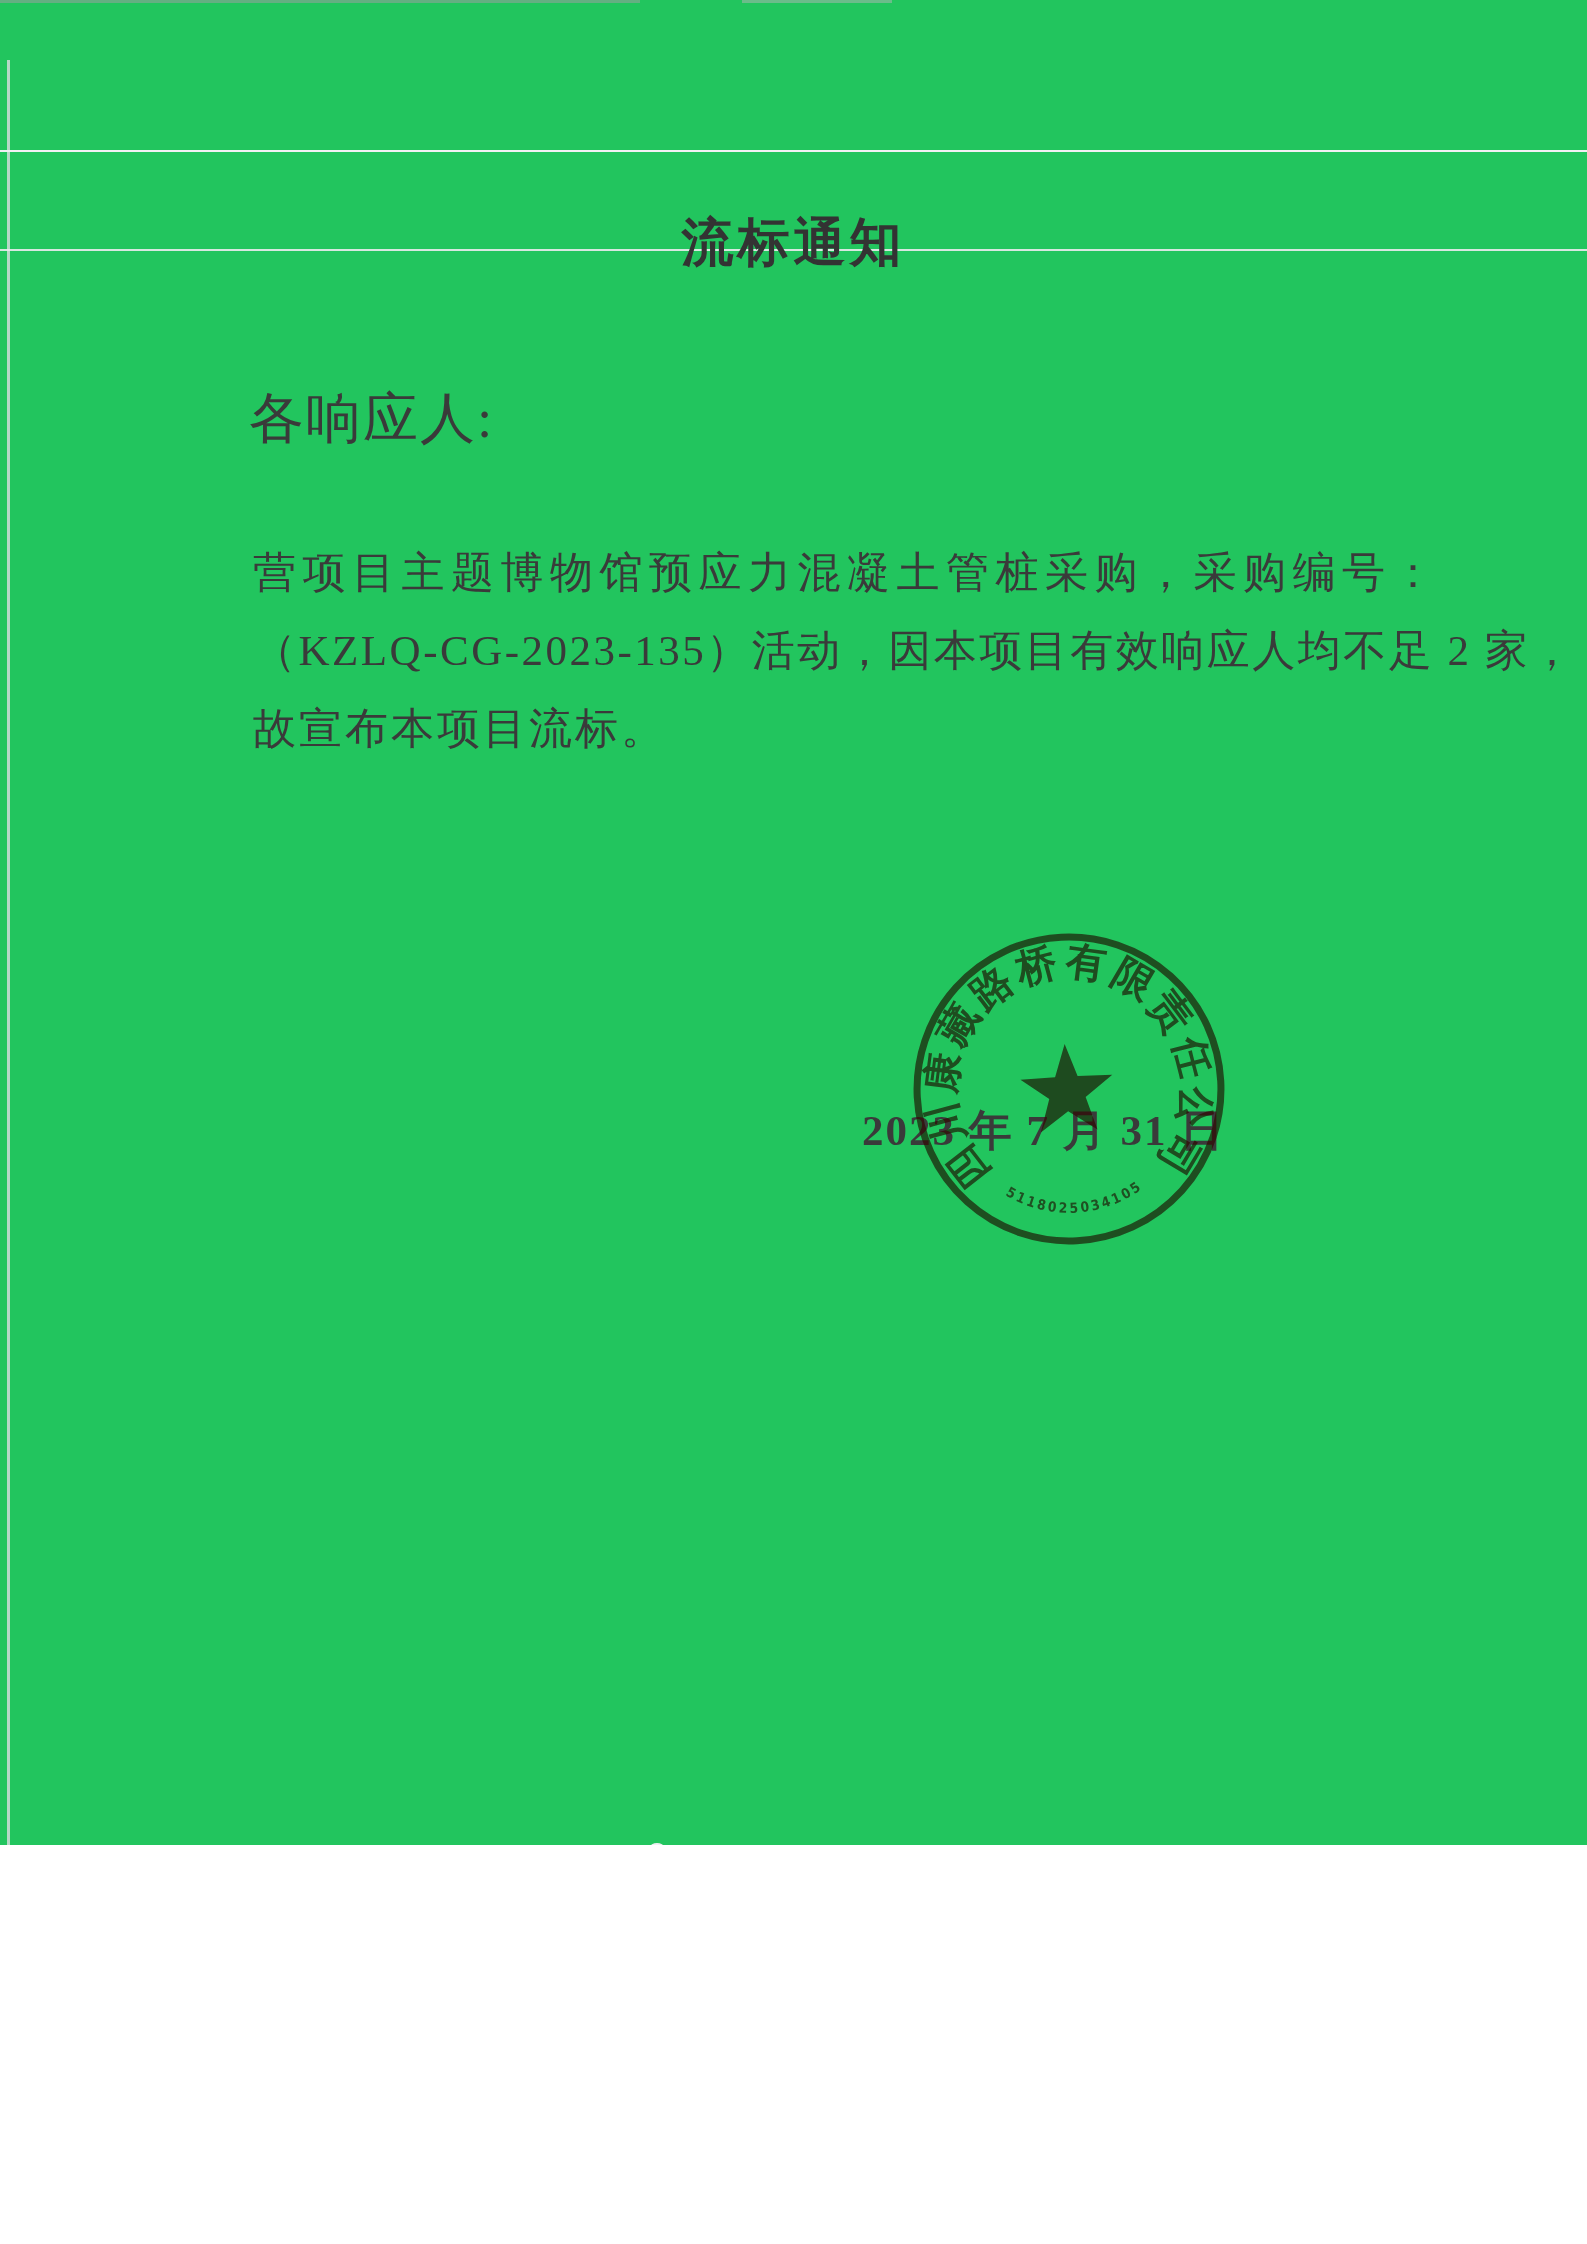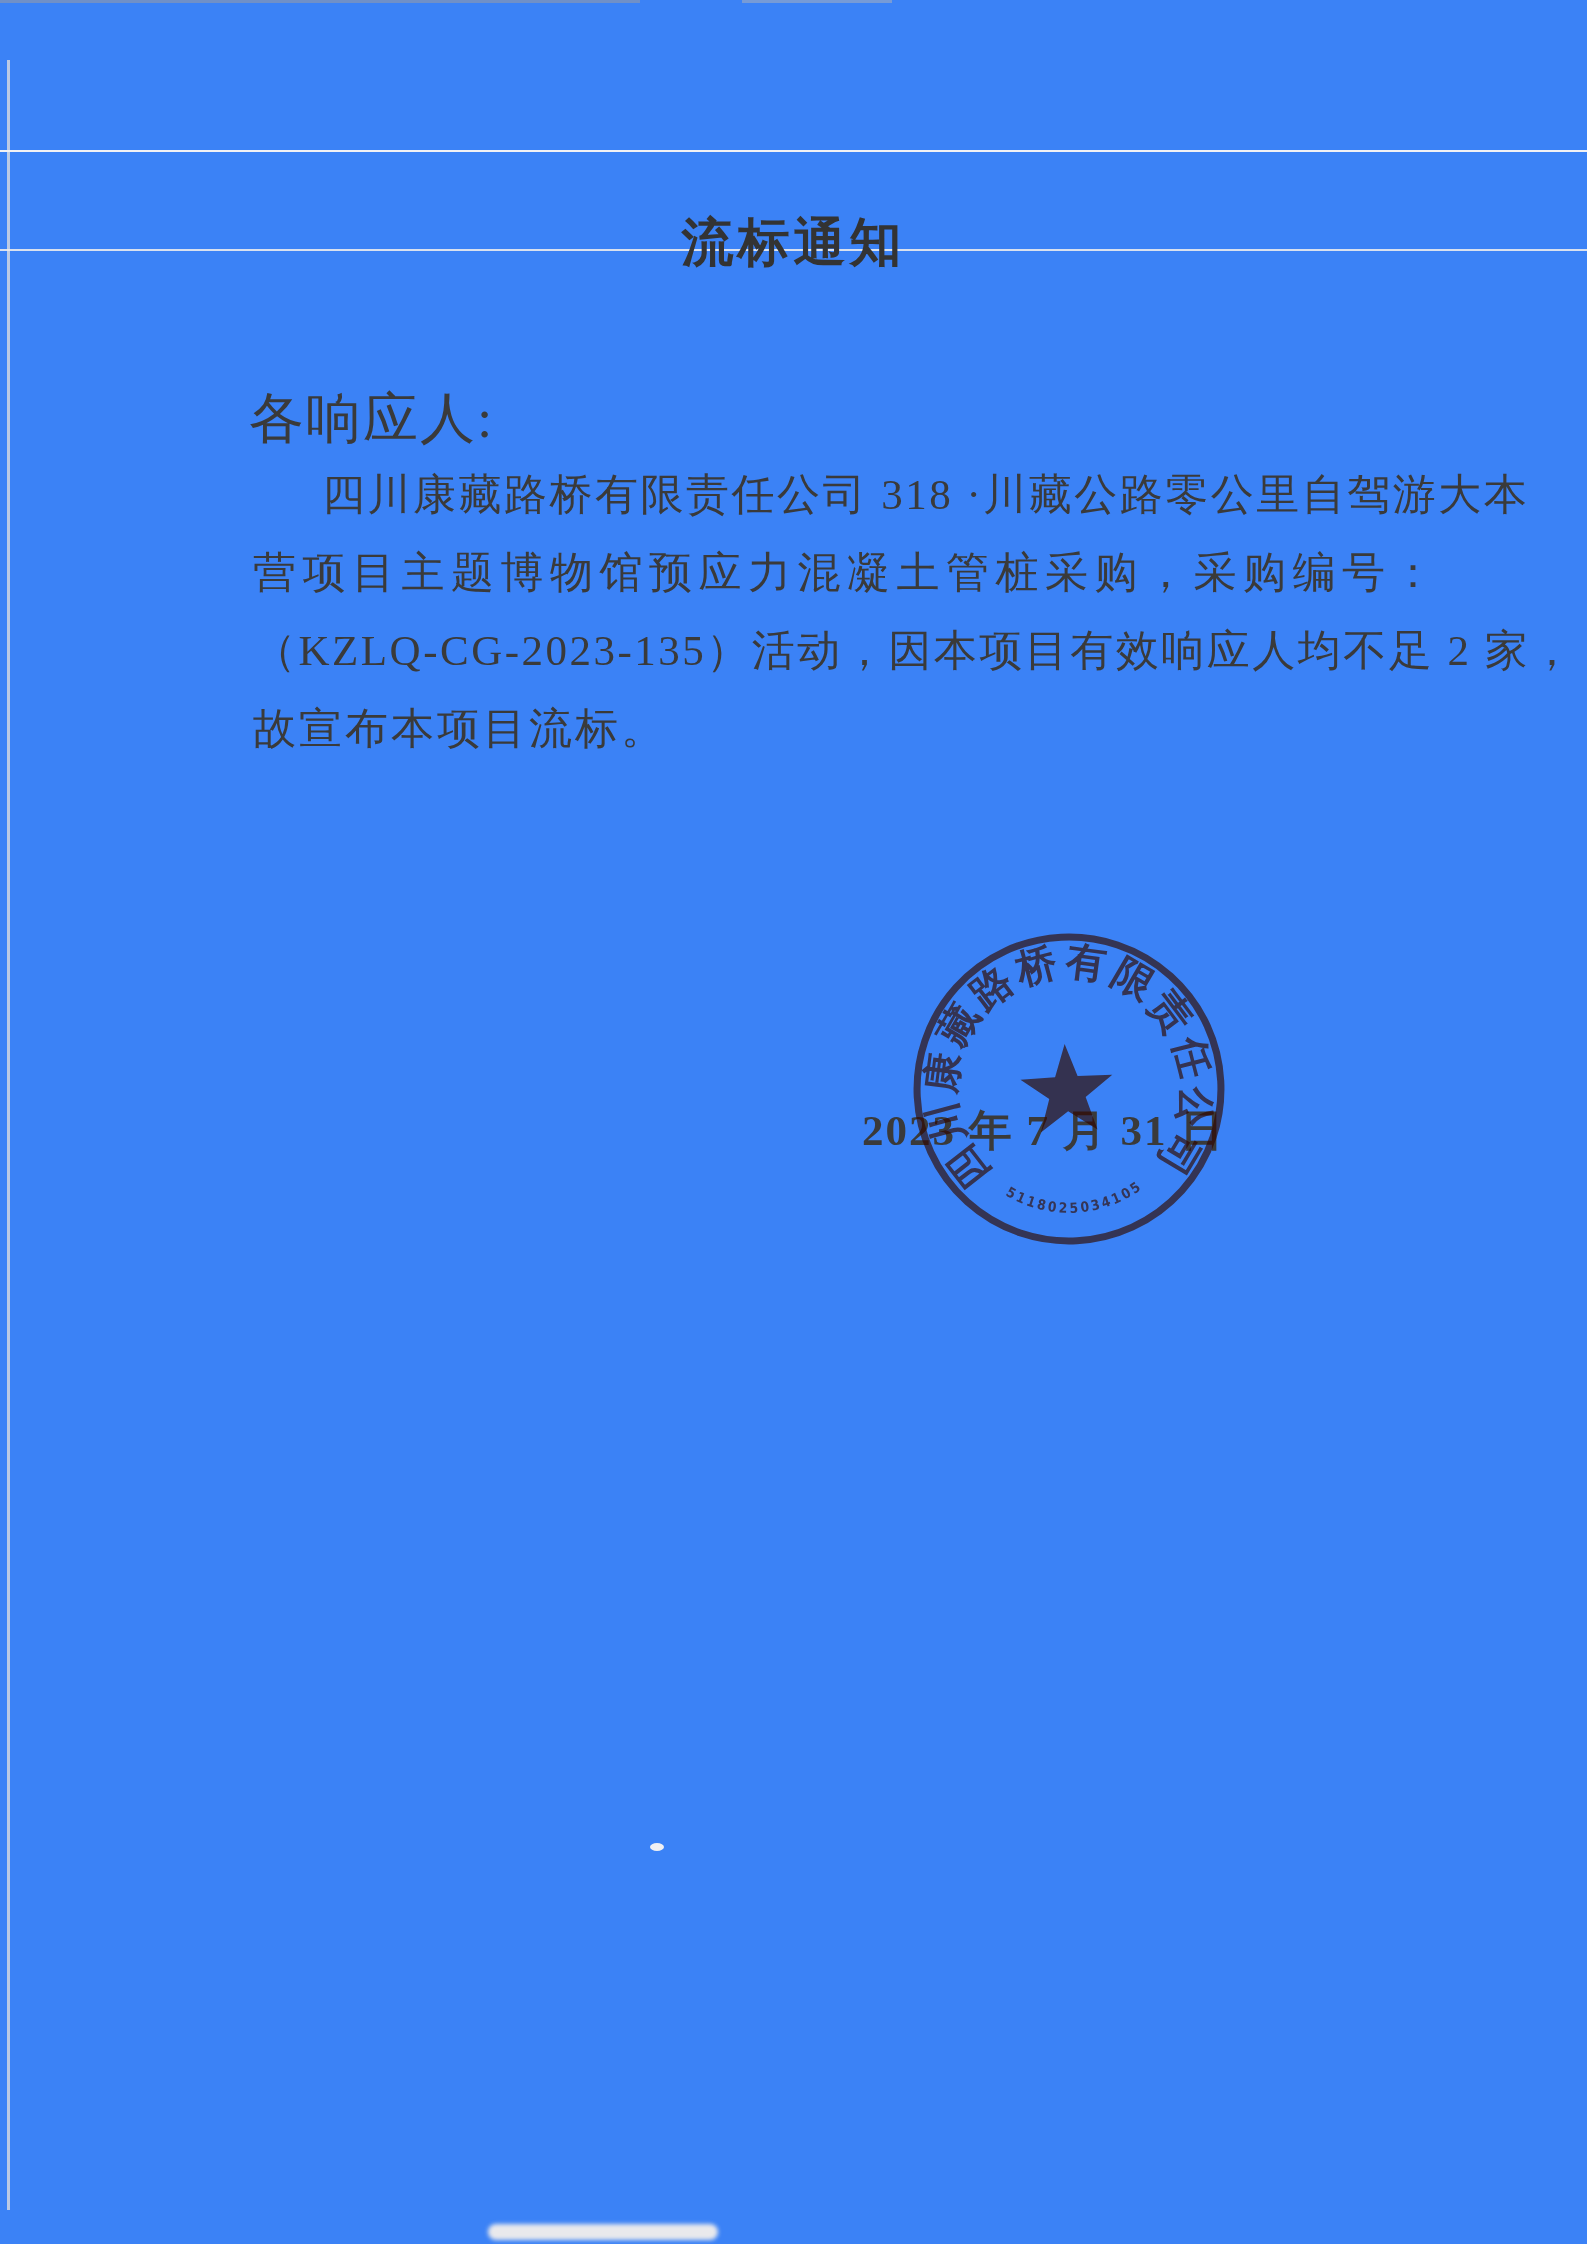--- a/index.html
+++ b/index.html
@@ -4,22 +4,22 @@
 <style>
   * { margin: 0; padding: 0; box-sizing: border-box; }
   html, body { width: 1587px; height: 2244px; }
   body {
     font-family: "Liberation Serif", "DejaVu Serif", serif;
     background: #ffffff;
   }
   .page {
     position: relative;
     width: 1587px;
-    height: 2244px;
-    background: #3b82f6;
+    height: 1845px;
+    background: #22c55e;
     overflow: hidden;
     color: #3a3a3a;
   }
   
   .scan-top-line {
     position: absolute; top: 0; left: 0;
     width: 640px; height: 3px;
     background: #9d9da0; opacity: .55;
   }
   .scan-top-line2 {
@@ -119,21 +119,20 @@
   <div class="scan-left-line"></div>
   <div class="scan-band-upper"></div>
   <div class="scan-band"></div>
   <div class="scan-smudge"></div>
   <div class="scan-smudge2"></div>
 
   <div class="doc-title">流标通知</div>
 
   <div class="salutation">各响应人:</div>
 
-  <div class="body-line body-line-1">四川康藏路桥有限责任公司 318 ·川藏公路零公里自驾游大本</div>
   <div class="body-line body-line-2">营项目主题博物馆预应力混凝土管桩采购，采购编号：</div>
   <div class="body-line body-line-3">（KZLQ-CG-2023-135）活动，因本项目有效响应人均不足 2 家，</div>
   <div class="body-line body-line-4">故宣布本项目流标。</div>
 
   <div class="date-line">2023 年 7 月 31 日</div>
 
   <svg class="seal" viewBox="0 0 320 320" xmlns="http://www.w3.org/2000/svg">
     <defs>
       <path id="seal-arc-top" d="M 80.1 239.9 A 113 113 0 1 1 239.9 239.9" fill="none"></path>
       <path id="seal-arc-bottom" d="M 89.5 260.8 A 123 123 0 0 0 230.5 260.8" fill="none"></path>

